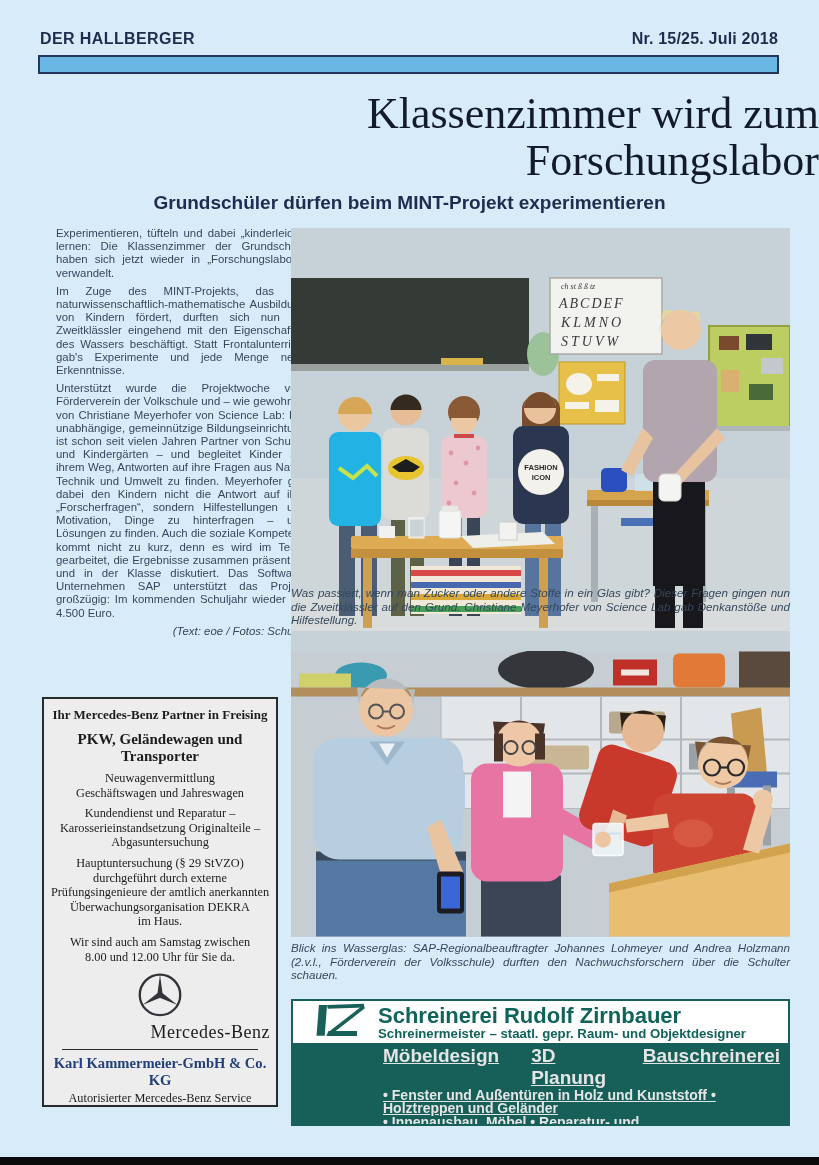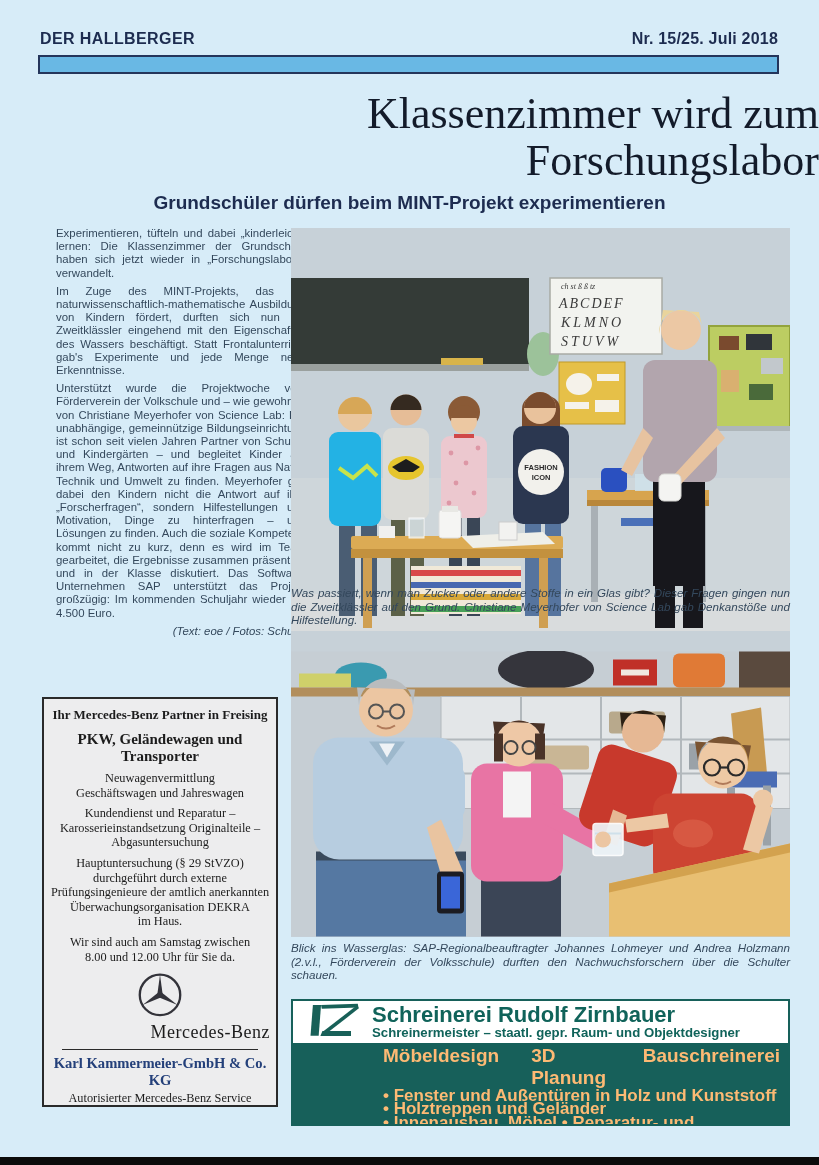--- a/index.html
+++ b/index.html
@@ -39,27 +39,27 @@
   .mb-group{margin-top:6px;}
   .mb-line{font-size:12.3px;line-height:14.6px;}
   .mb-star{margin-top:7px;}
   .mb-brand{font-size:18px;margin-top:1px;letter-spacing:.5px;text-align:right;}
   .mb-rule{border:none;border-top:1.5px solid #2a2a2a;margin:6px 12px 5px 12px;}
   .mb-company{color:#24407a;font-weight:bold;font-size:14.6px;}
   .mb-sub{font-size:12.3px;line-height:14.4px;margin-top:2px;}
   
   .sz-ad{position:absolute;left:291px;top:999px;width:499px;height:127px;box-sizing:border-box;
         border:2px solid #17605a;background:#17605a;overflow:hidden;}
-  .sz-top{background:#ffffff;height:42px;display:flex;gap:9px;
-        padding:2px 14px;box-sizing:border-box;}
+  .sz-top{background:#ffffff;height:42px;display:flex;align-items:center;gap:9px;
+        padding:2px 20px;box-sizing:border-box;}
   .sz-title{color:#10635a;font-size:22px;font-weight:bold;line-height:23px;}
   .sz-subtitle{color:#10635a;font-size:13.2px;font-weight:bold;line-height:14px;}
-  .sz-mid{color:#fdba74;padding:2px 8px 3px 90px;}
+  .sz-mid{color:#e5e5e5;padding:2px 8px 3px 90px;text-decoration:underline;}
   .sz-services{font-size:19px;font-weight:bold;display:flex;gap:32px;line-height:22px;}
-  .sz-bullet{font-size:17px;font-weight:bold;line-height:13.4px;}
+  .sz-bullet{font-size:14px;font-weight:bold;line-height:13.4px;}
   
   .bottom-rule{position:absolute;left:0;top:1157px;width:819px;height:8px;background:#0b0b0b;}
 </style>
 </head>
 <body>
 
 <div class="page">
 
   <div class="masthead-left">DER HALLBERGER</div>
   <div class="masthead-right">Nr. 15/25. Juli 2018</div>

